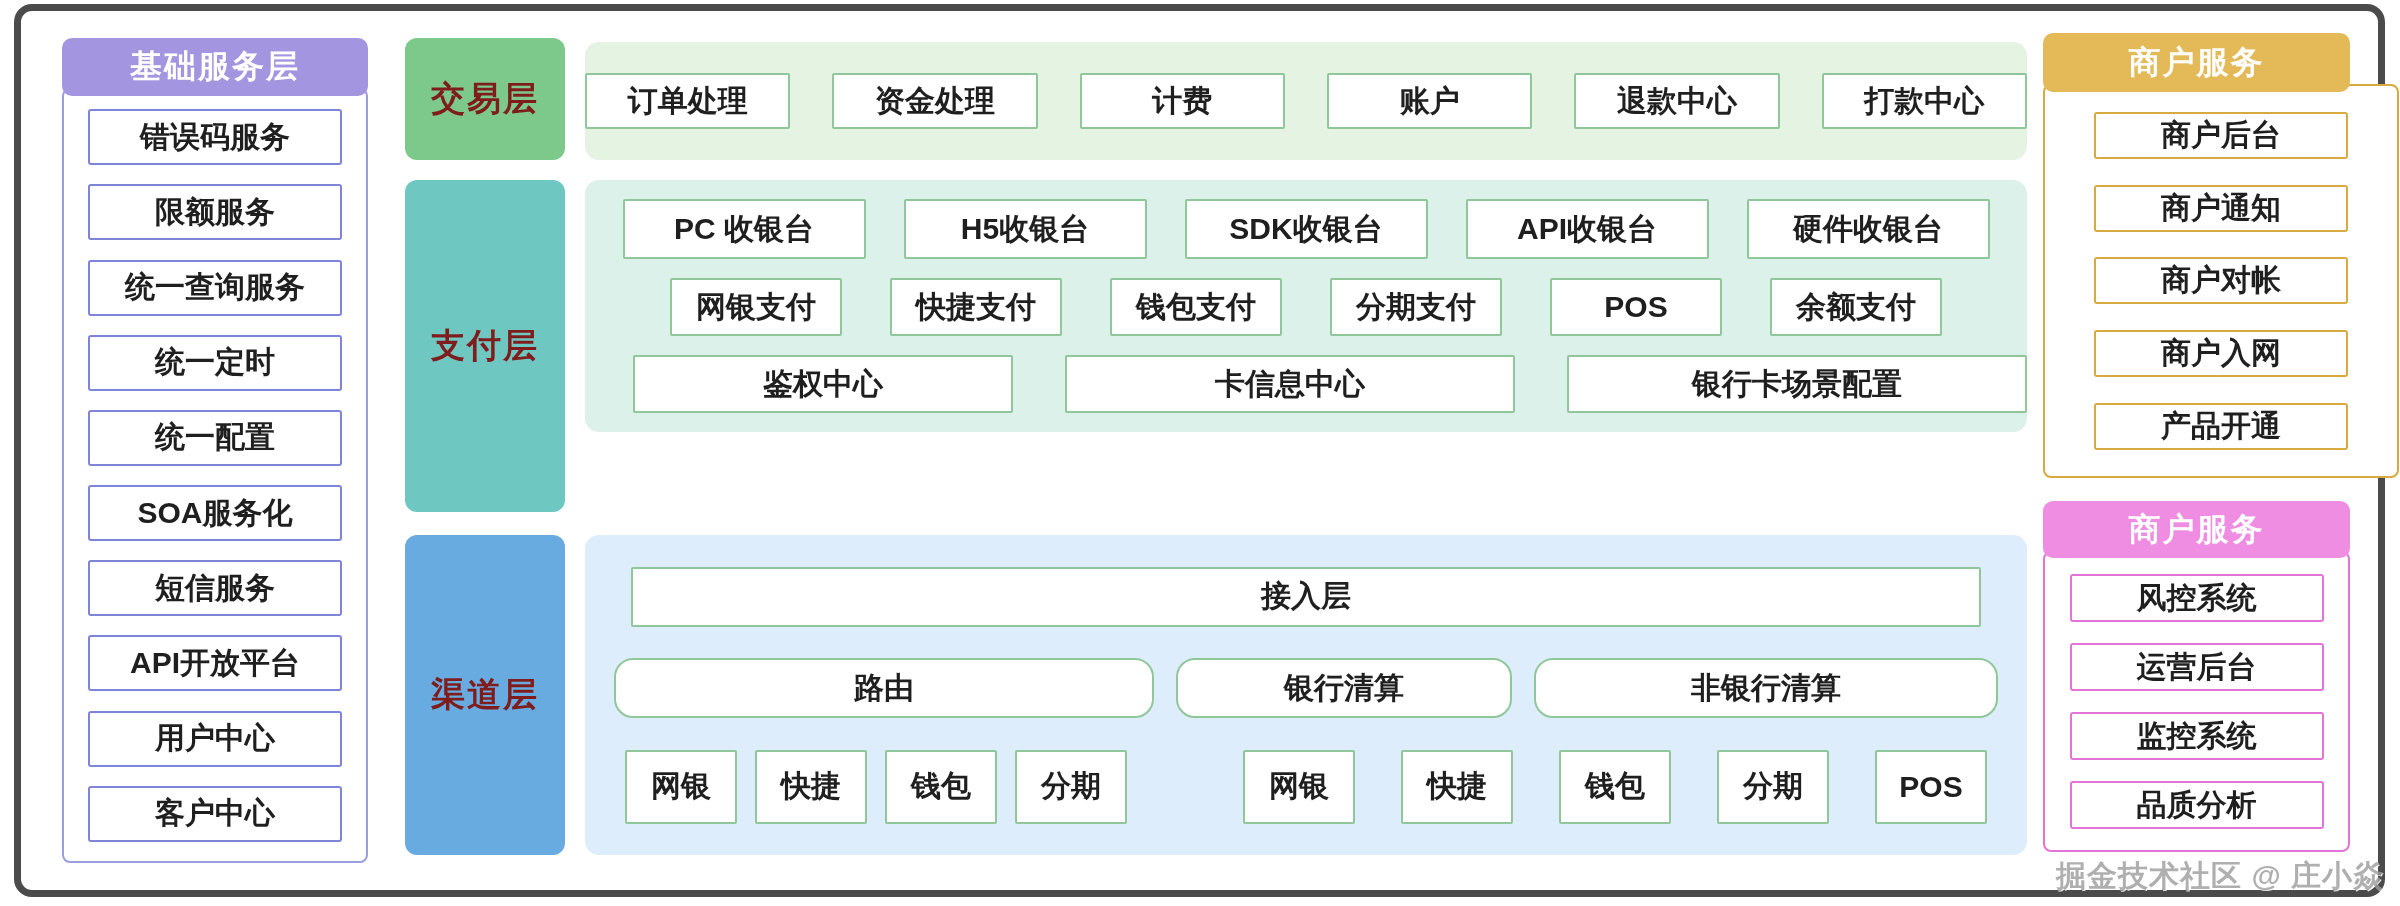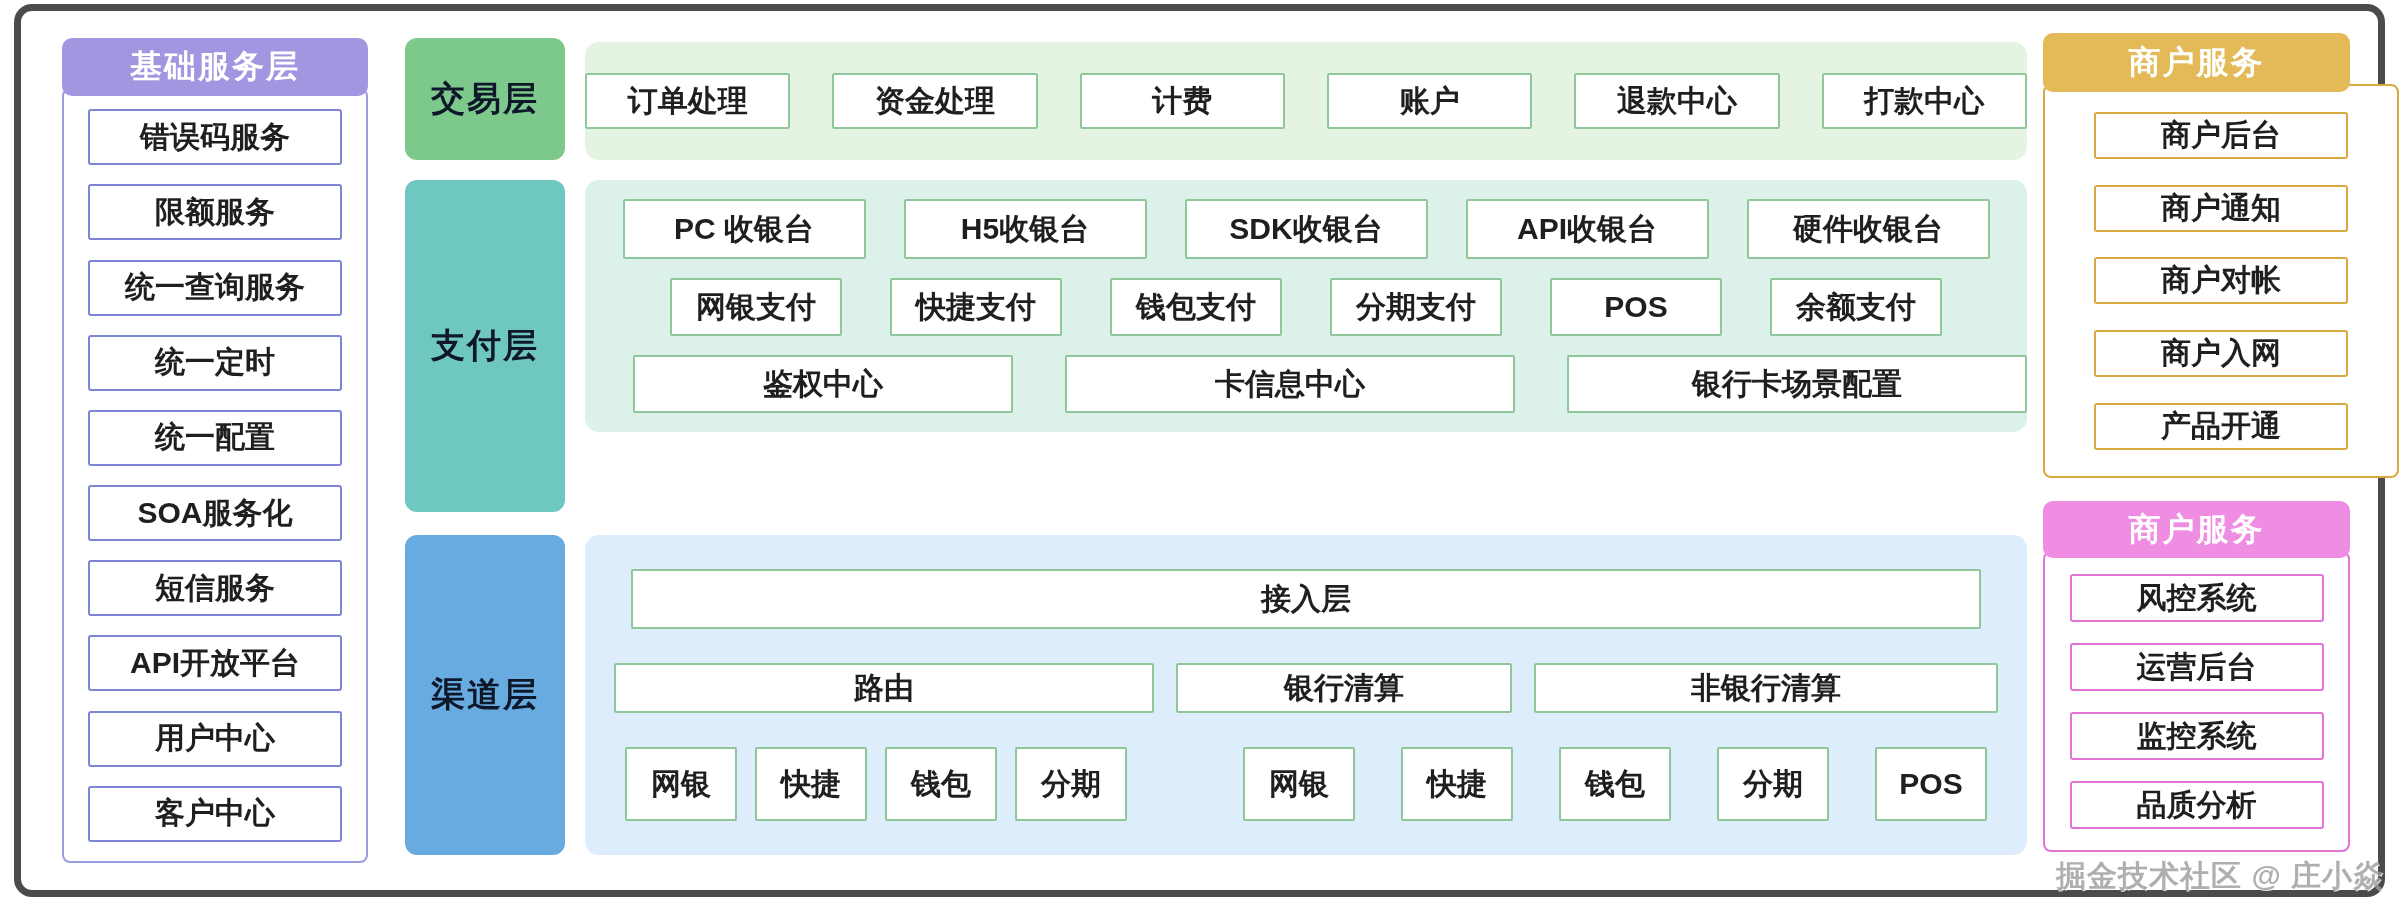--- a/index.html
+++ b/index.html
@@ -20,21 +20,21 @@
   }
   .container{
     position:absolute;background:#fff;border-radius:8px;box-sizing:border-box;
     display:flex;flex-direction:column;justify-content:space-evenly;align-items:center;z-index:1;
   }
   .item{
     width:254px;height:56px;background:#fff;box-sizing:border-box;border-radius:3px;
     display:flex;align-items:center;justify-content:center;font-size:30px;font-weight:bold;
   }
   .layer-label{
-    position:absolute;left:405px;width:160px;border-radius:12px;color:#0f172a;
+    position:absolute;left:405px;width:160px;border-radius:12px;color:#7f1d1d;
     font-weight:bold;font-size:34px;display:flex;align-items:center;justify-content:center;letter-spacing:2px;
   }
   .panel{
     position:absolute;left:585px;width:1442px;border-radius:14px;box-sizing:border-box;
     display:flex;flex-direction:column;justify-content:space-evenly;
   }
   .prow{display:flex;justify-content:center;align-items:center;}
   .wbox{
     background:#fff;border:2px solid var(--green_border,#8fc79a);box-sizing:border-box;border-radius:2px;
     display:flex;align-items:center;justify-content:center;font-size:30px;font-weight:bold;
@@ -59,21 +59,21 @@
   .row-pay .wbox{width:172px;height:58px;}
   .row-centers{gap:52px;margin-left:48px;}
   .row-centers .wbox{height:58px;}
   .row-centers .wbox:nth-child(1){width:380px;}
   .row-centers .wbox:nth-child(2){width:450px;}
   .row-centers .wbox:nth-child(3){width:460px;}
   
   .panel-channel{top:535px;height:320px;background:var(--blue_panel,#ddedfb);}
   .row-access .wbox{width:1350px;height:60px;}
   .row-clearing{gap:22px;}
-  .row-clearing .wbox{height:50px;}
+  .row-clearing .wbox{height:60px;border-radius:19px;}
   .row-clearing .wbox:nth-child(1){width:540px;}
   .row-clearing .wbox:nth-child(2){width:336px;}
   .row-clearing .wbox:nth-child(3){width:464px;}
   .row-methods{justify-content:space-between;padding:0 40px;}
   .method-group{display:flex;}
   .method-group.left{gap:18px;}
   .method-group.right{gap:46px;}
   .row-methods .wbox{width:112px;height:74px;}
   
   .gold-hdr{left:2043px;top:33px;width:307px;height:59px;background:var(--gold,#e3ba57);}

